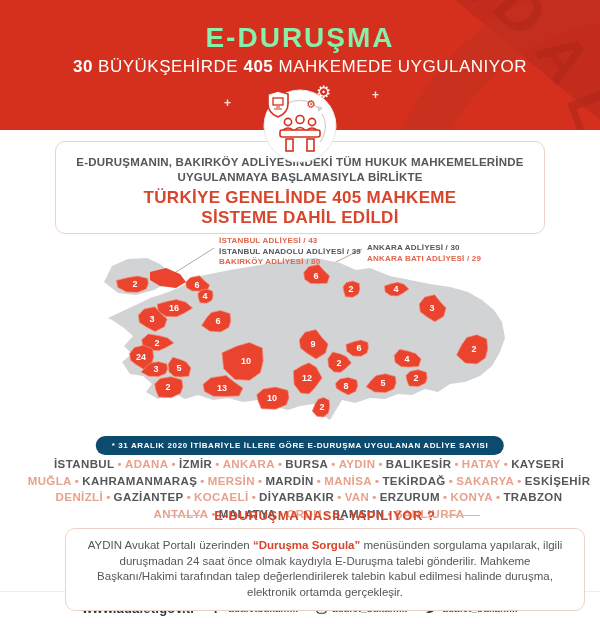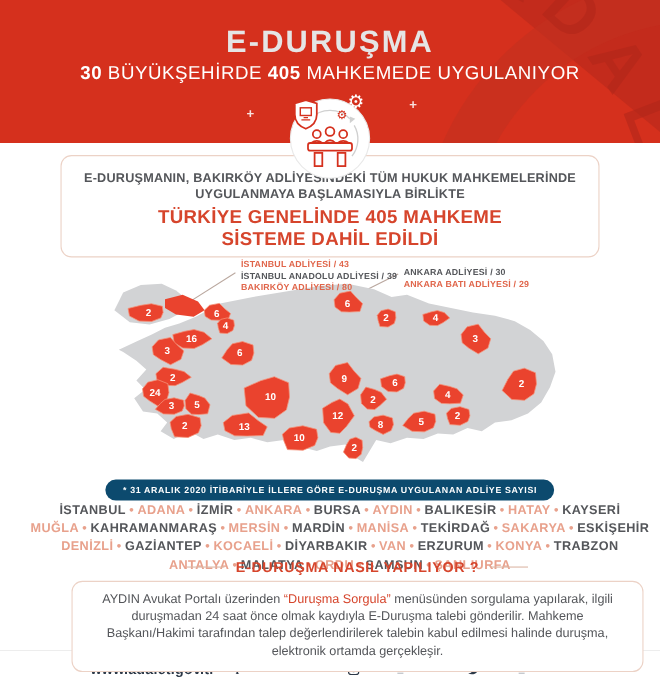--- a/index.html
+++ b/index.html
@@ -3,21 +3,21 @@
 <meta charset="utf-8">
 <style>
   * { margin:0; padding:0; box-sizing:border-box; }
   html,body { background:#fff; }
   body { font-family:"Liberation Sans", sans-serif; }
   .page { position:relative; width:600px; height:624px; background:#fff; overflow:hidden; margin:0 auto; }
 
   
   .header { position:absolute; top:0; left:0; width:600px; height:130px; background:#d5301d; overflow:hidden; }
   .header svg.wm { position:absolute; top:0; left:0; }
-  .h-title { position:absolute; top:22px; width:100%; text-align:center; color:#e5e5e5;
+  .h-title { position:absolute; top:22px; width:100%; text-align:center; color:#86efac;
              font-size:28px; font-weight:800; letter-spacing:2px; }
   .h-sub { position:absolute; top:57px; width:100%; text-align:center; color:#fff;
            font-size:17px; font-weight:400; letter-spacing:0.5px; }
   .h-sub b { font-weight:800; }
   .plus { position:absolute; color:#fff; font-size:12px; font-weight:700; opacity:.85; }
 
   
   .illus { position:absolute; top:84px; left:260px; width:80px; height:80px; z-index:3; }
 
   
@@ -50,21 +50,21 @@
   .cities .sep { color:#e8a18c; padding:0 3px; }
 
   
   .howto { position:absolute; top:508px; left:65px; width:520px; z-index:2; }
   .howto-title { text-align:center; color:#d6452c; font-size:13px; font-weight:800; letter-spacing:0.6px;
                  display:flex; align-items:center; justify-content:center; gap:10px; }
   .howto-title::before, .howto-title::after { content:""; width:34px; height:1px; background:#dcb7a6; }
   .howto-box { margin-top:5px; border:1px solid #ecd2c6; border-radius:10px; background:#fff;
                padding:9px 20px 10px 20px; text-align:center; }
   .howto-box .body { color:#54565a; font-size:11.5px; line-height:15.5px; font-weight:500; }
-  .howto-box .body .hl { color:#d6452c; font-weight:400; }
+  .howto-box .body .hl { color:#d6452c; font-weight:700; }
 
   
   .footline { position:absolute; top:591px; left:0; width:600px; border-top:1px solid #ececec; }
   .footer { position:absolute; top:592px; left:0; width:600px; height:32px;
             display:flex; align-items:center; justify-content:center; gap:18px; background:#fff; }
   .site { color:#2d3948; font-size:13px; font-weight:800; letter-spacing:0.2px; }
   .soc { display:flex; align-items:center; gap:5px; color:#3c4a5a; font-size:9.5px; font-weight:600; letter-spacing:0.3px; }
   .soc svg { display:block; }
 </style>
 </head>

